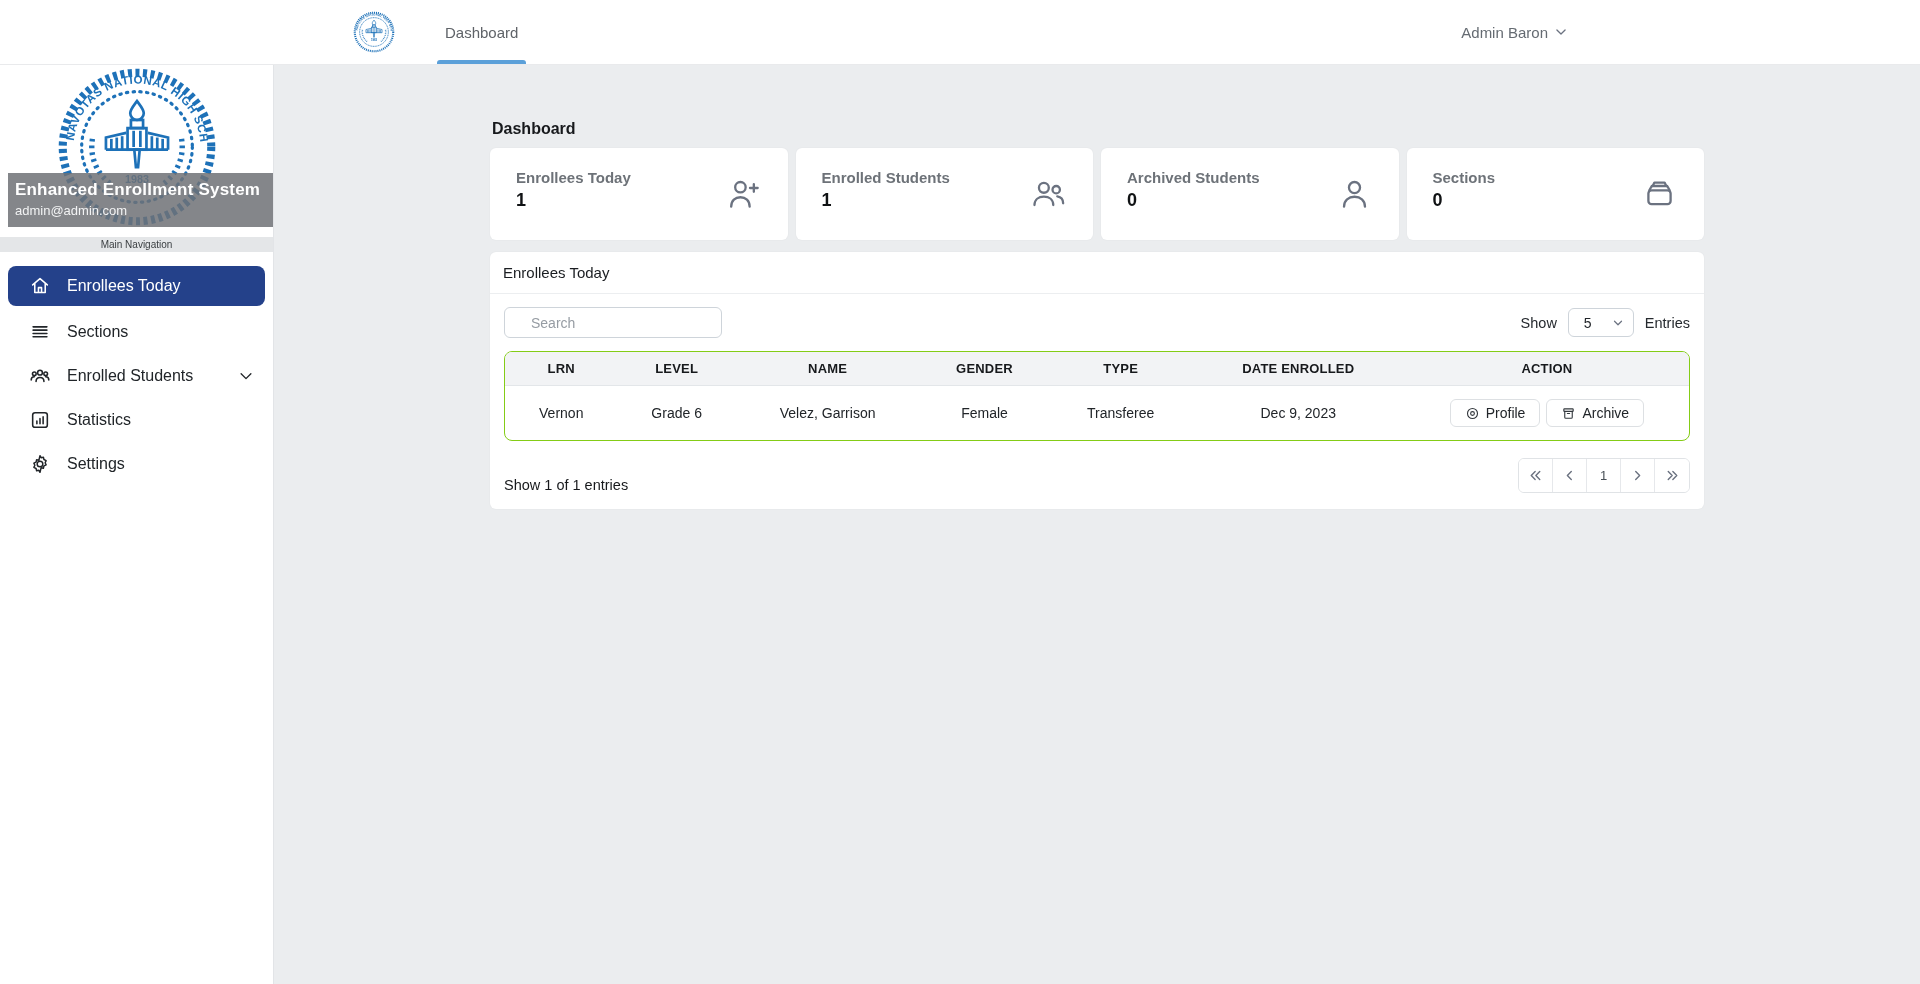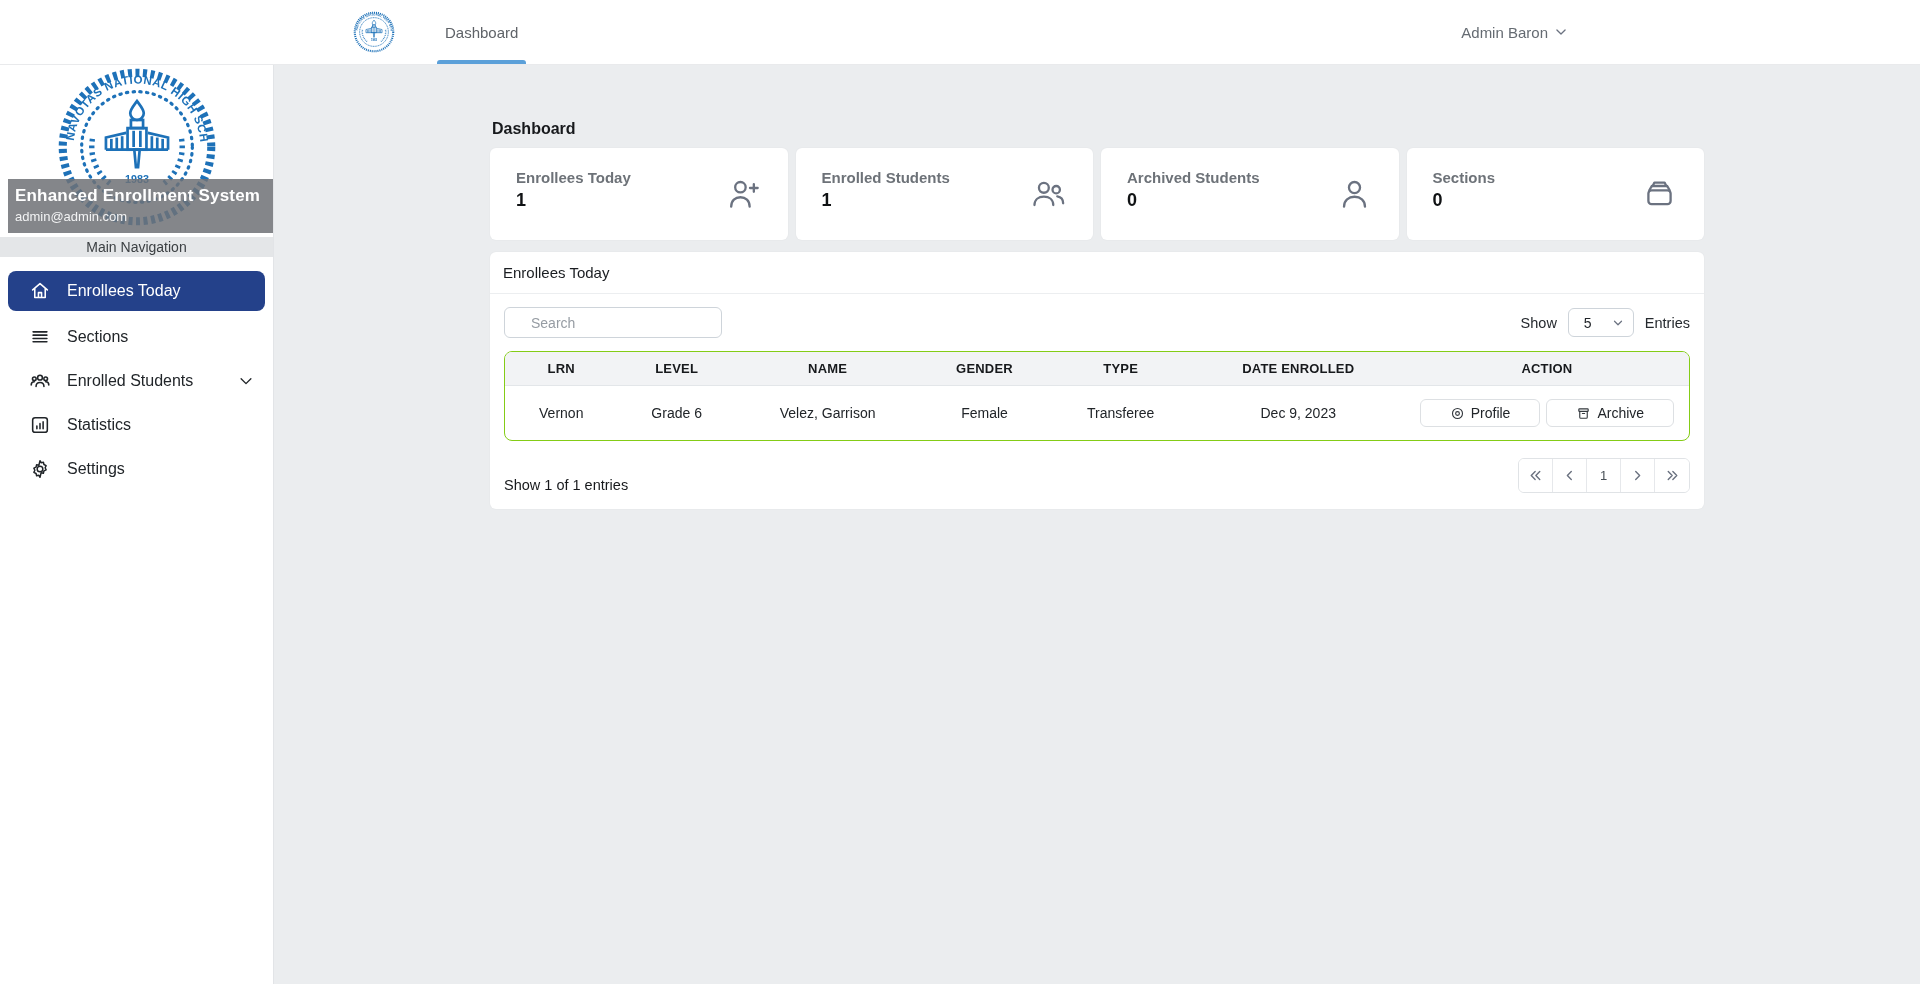--- a/index.html
+++ b/index.html
@@ -23,26 +23,26 @@
 
   
   .layout { display:flex; height:919px; }
   .sidebar { width:274px; background:#fff; border-right:1px solid #e2e4e7; flex-shrink:0; }
   .content { flex:1; background:#ebedef; }
 
   
   .sidebar-brand { position:relative; height:166px; }
   .seal-large { position:absolute; top:1px; left:50%; transform:translateX(-50%);
                 width:162px; height:162px; }
-  .brand-overlay { position:absolute; left:8px; right:0; top:114px; height:54px;
+  .brand-overlay { position:absolute; left:8px; right:0; top:108px; height:54px;
                 background:rgba(110,113,118,0.85); color:#fff; padding:7px 8px 0 7px; }
   .brand-title { font-size:17px; font-weight:700; letter-spacing:.2px; }
   .brand-email { font-size:13px; margin-top:3px; color:#f2f3f4; }
   .nav-section-label { margin-top:6px; background:#e4e6e8; color:#3c4043; text-align:center;
-                font-size:14px; padding:2px 15px; }
+                font-size:10px; padding:2px 15px; }
   .menu { list-style:none; margin:0; padding:14px 0 0 0; }
   .menu-item { height:44px; display:flex; align-items:center; gap:16px; padding:0 18px 0 29px;
                 font-size:16px; color:#212529; cursor:pointer; }
   .menu-item svg { width:22px; height:22px; flex-shrink:0; }
   .menu-item.active { background:#24418a; color:#fff; border-radius:8px;
                 margin:0 8px 4px 8px; height:40px; padding:0 10px 0 21px; }
   .menu-item .chev { margin-left:auto; }
   .menu-item .chev svg { width:18px; height:18px; }
 
   
@@ -75,21 +75,21 @@
   .select-box svg { width:12px; height:12px; color:#6b7280; }
 
   .table-wrap { margin-top:13px; border:1px solid #84cc16; border-radius:8px; overflow:hidden; }
   table { width:100%; border-collapse:collapse; }
   thead th { background:#f2f3f5; font-size:13px; font-weight:700; color:#17191c;
            text-align:center; padding:9px 6px; border-bottom:1px solid #e3e6e9;
            letter-spacing:.2px; }
   tbody td { text-align:center; padding:13px 6px; font-size:14px; color:#212529; }
   .actions-cell { display:flex; justify-content:center; gap:6px; }
   .action-btn { display:inline-flex; align-items:center; gap:6px; border:1px solid #dde0e3;
-           background:#fff; border-radius:6px; padding:5px 29px; font-size:14px; color:#212529;
+           background:#fff; border-radius:6px; padding:5px 14px; font-size:14px; color:#212529;
            cursor:pointer; font-family:"Liberation Sans", sans-serif; }
   .action-btn svg { width:15px; height:15px; color:#33383d; }
 
   .table-footer { display:flex; align-items:flex-end; margin-top:17px; }
   .footer-summary { font-size:14.5px; color:#17191c; }
   .pagination { margin-left:auto; display:flex; border:1px solid #e0e3e6; border-radius:6px;
            overflow:hidden; background:#fff; }
   .page-btn { width:34px; height:33px; display:flex; align-items:center; justify-content:center;
            color:#6b7280; background:#fff; border:none; border-right:1px solid #e6e8eb;
            cursor:pointer; padding:0; }

